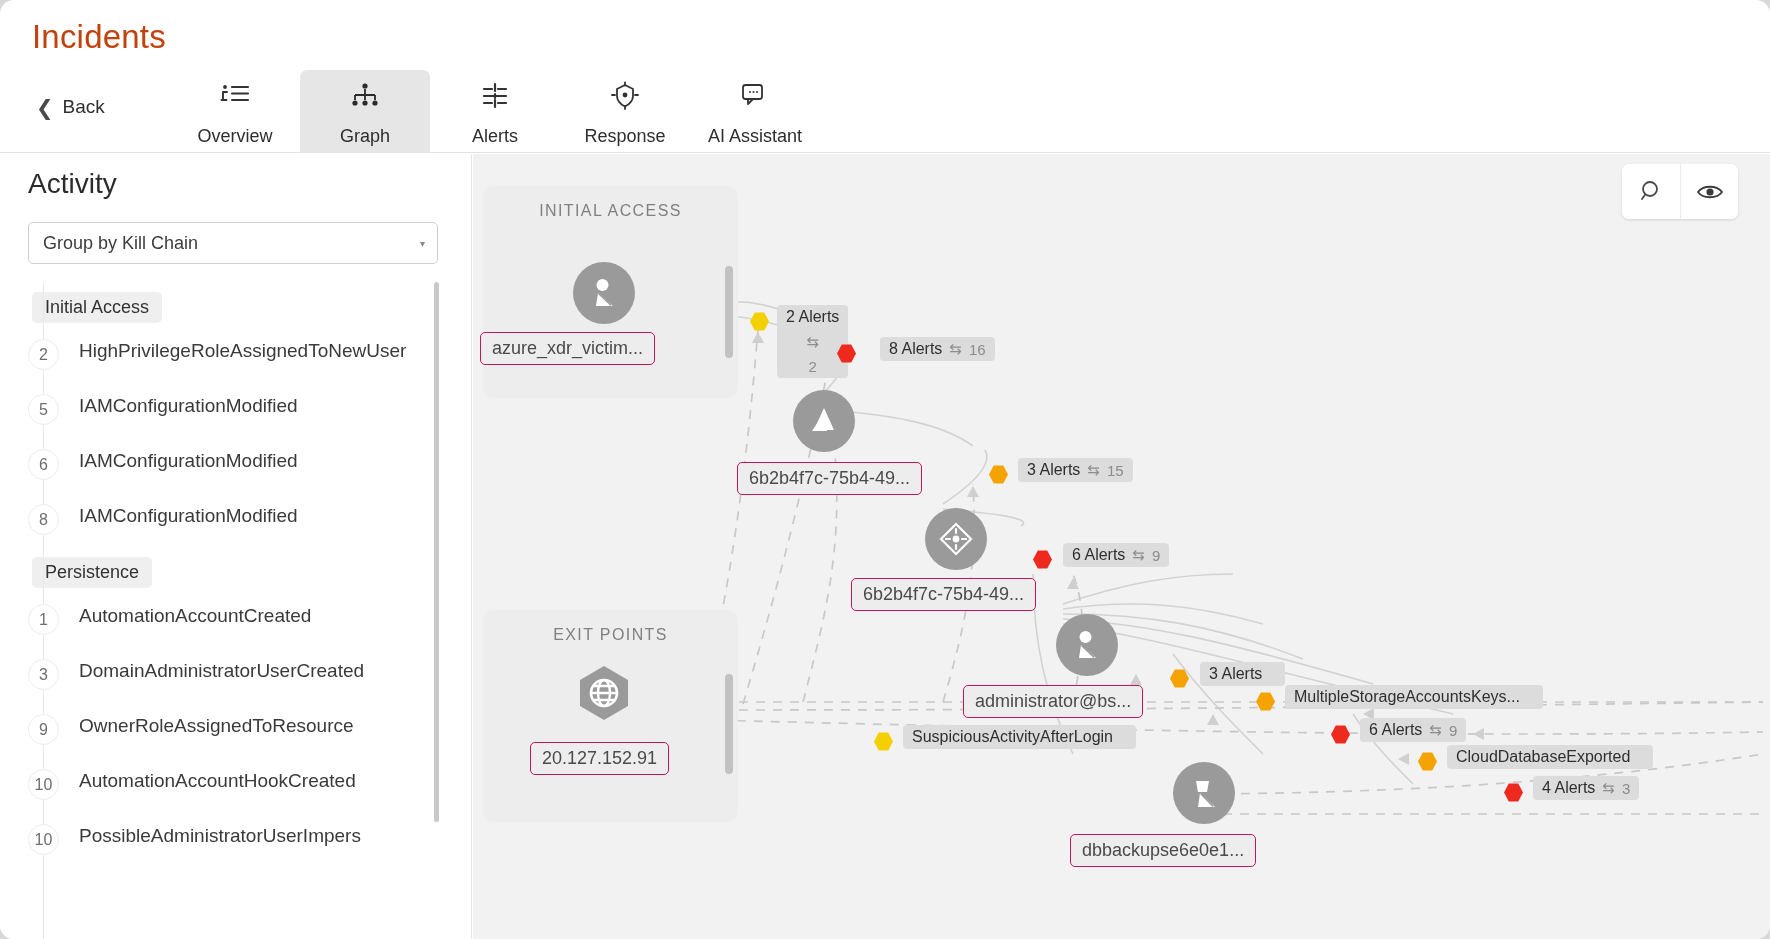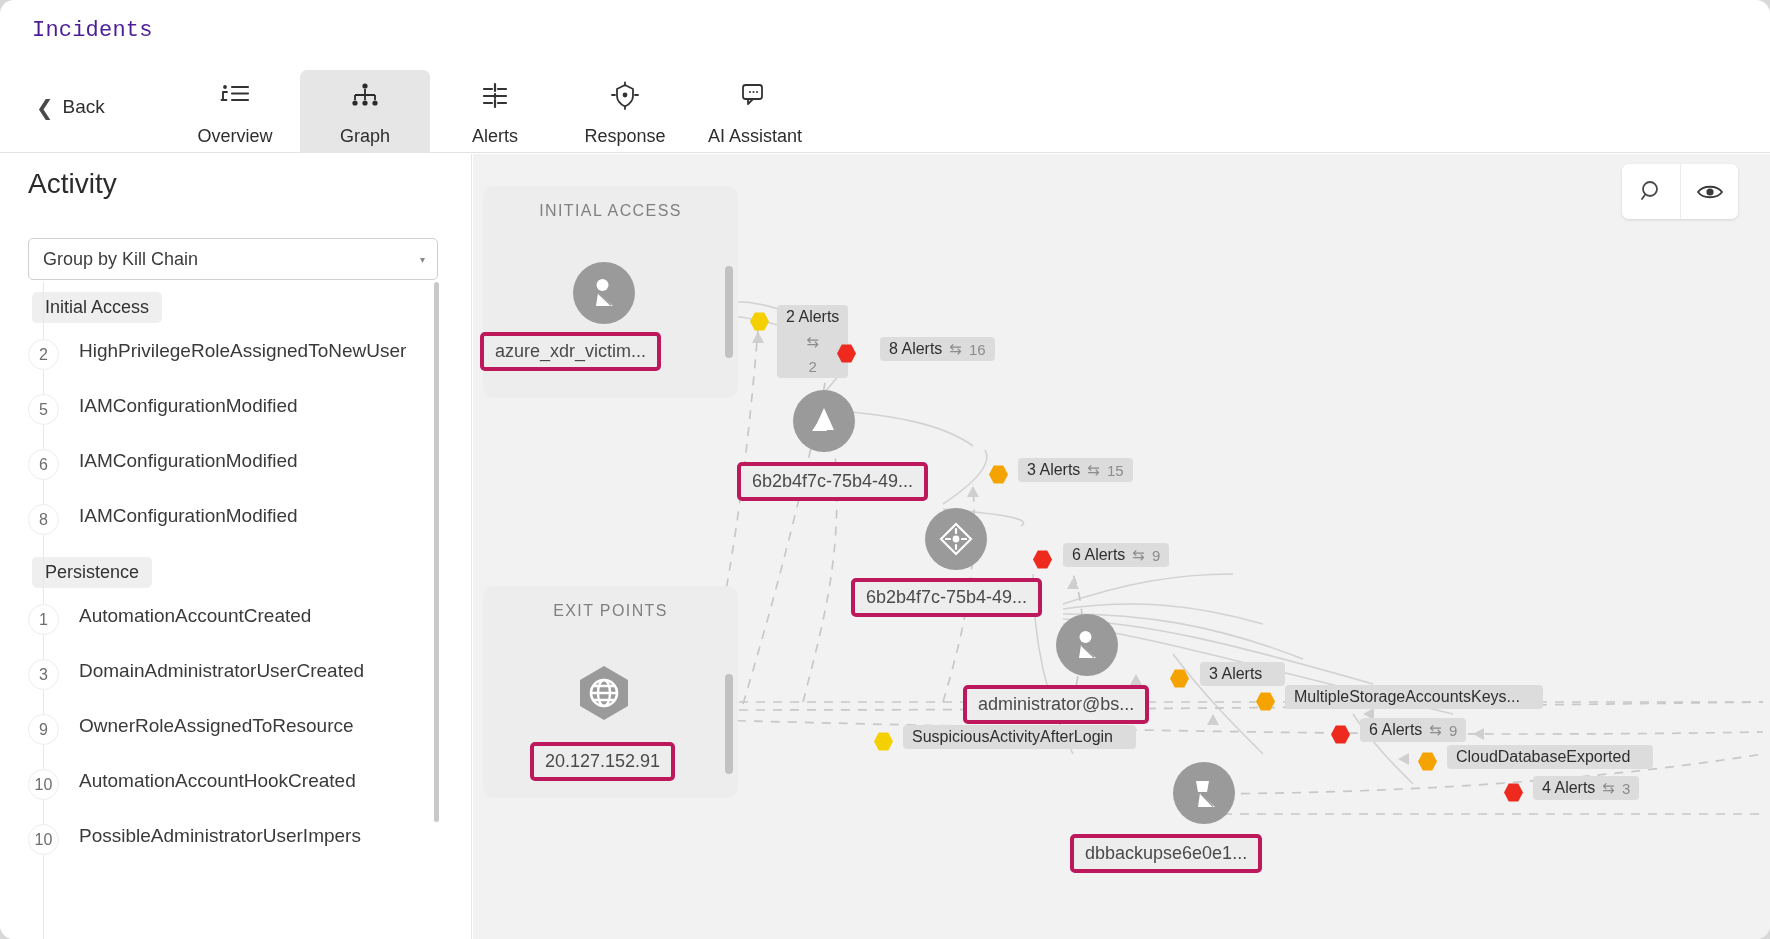--- a/index.html
+++ b/index.html
@@ -13,23 +13,22 @@
     position: absolute; left: 0; top: 0;
     width: 1770px; height: 939px;
     background: #ffffff;
     border-radius: 14px;
     overflow: hidden;
   }
 
   
   .page-title {
     position: absolute; left: 32px; top: 18px;
-    font-size: 22px; font-weight: 400; color: #4c1d95;
+    font-size: 33px; font-weight: 400; color: #c2410c;
     letter-spacing: 0.2px;
-    font-family: Liberation Mono, monospace;
   }
   .tabbar {
     position: absolute; left: 0; top: 70px;
     width: 1770px; height: 83px;
     border-bottom: 1px solid #e3e3e3;
     display: flex; align-items: flex-end;
   }
   .back-btn {
     position: absolute; left: 36px; top: 26px;
     display: flex; align-items: center; gap: 9px;
@@ -57,21 +56,21 @@
     width: 472px; height: 785px;
     background: #ffffff;
     border-right: 1px solid #e6e6e6;
     overflow: hidden;
   }
   .sb-title {
     position: absolute; left: 28px; top: 14px;
     font-size: 28px; color: #2b2b2b; font-weight: 400;
   }
   .sb-select {
-    position: absolute; left: 28px; top: 84px;
+    position: absolute; left: 28px; top: 68px;
     width: 410px; height: 42px;
     border: 1px solid #cfcfcf; border-radius: 5px;
     background: #fff;
     display: flex; align-items: center;
     padding: 0 12px 0 14px;
     cursor: pointer;
   }
   .sb-select-val { font-size: 18px; color: #3d3d3d; flex: 1; }
   .sb-select-caret { font-size: 10px; color: #8a8a8a; }
 
@@ -154,21 +153,21 @@
     background: #9a9a9a;
     display: flex; align-items: center; justify-content: center;
     cursor: pointer;
   }
   .gnode.hexa { background: transparent; }
   .nlabel {
     position: absolute;
     background: #ededed; border-radius: 5px;
     padding: 5px 11px; font-size: 18px; color: #4a4a4a;
     white-space: nowrap; cursor: pointer;
-    border: 4px solid #be185d;
+    border: 1px solid #be185d;
   }
   .dot {
     position: absolute; width: 19px; height: 19px;
     border-radius: 4px; cursor: pointer;
     clip-path: polygon(25% 2%, 75% 2%, 100% 50%, 75% 98%, 25% 98%, 0% 50%);
   }
   .badge {
     position: absolute;
     background: #dcdcdc; border-radius: 4px;
     padding: 3px 9px; font-size: 16px; color: #2f2f2f;
@@ -380,21 +379,21 @@
 
     <div class="gnode" style="left:100px; top:108px;">
       <svg width="34" height="34" viewBox="0 0 34 34">
         <circle cx="15.5" cy="9" r="6" fill="#fff"></circle>
         <path d="M11 17 L26 30 H9 Z" fill="#fff"></path>
         <path d="M11.5 17.5 L24 29.5" stroke="#9a9a9a" stroke-width="1.3"></path>
       </svg>
     </div>
     <div class="nlabel" style="left:7px; top:178px;">azure_xdr_victim...</div>
 
-    <div class="zone" style="left:10px; top:432px; width:255px; height:212px;">
+    <div class="zone" style="left:10px; top:456px; width:255px; height:212px;">
       <div class="zone-title">EXIT POINTS</div>
     </div>
     <div class="zone-bar" style="left:252px; top:520px; height:100px;"></div>
 
     <div class="gnode hexa" style="left:100px; top:508px;">
       <svg width="62" height="62" viewBox="0 0 62 62">
         <path d="M31 4 L55 18 V44 L31 58 L7 44 V18 Z" fill="#9a9a9a"></path>
         <circle cx="31" cy="31" r="13" fill="none" stroke="#fff" stroke-width="2.6"></circle>
         <ellipse cx="31" cy="31" rx="6" ry="13" fill="none" stroke="#fff" stroke-width="2.4"></ellipse>
         <path d="M18 31 H44 M20 24 H42 M20 38 H42" stroke="#fff" stroke-width="2.4"></path>

